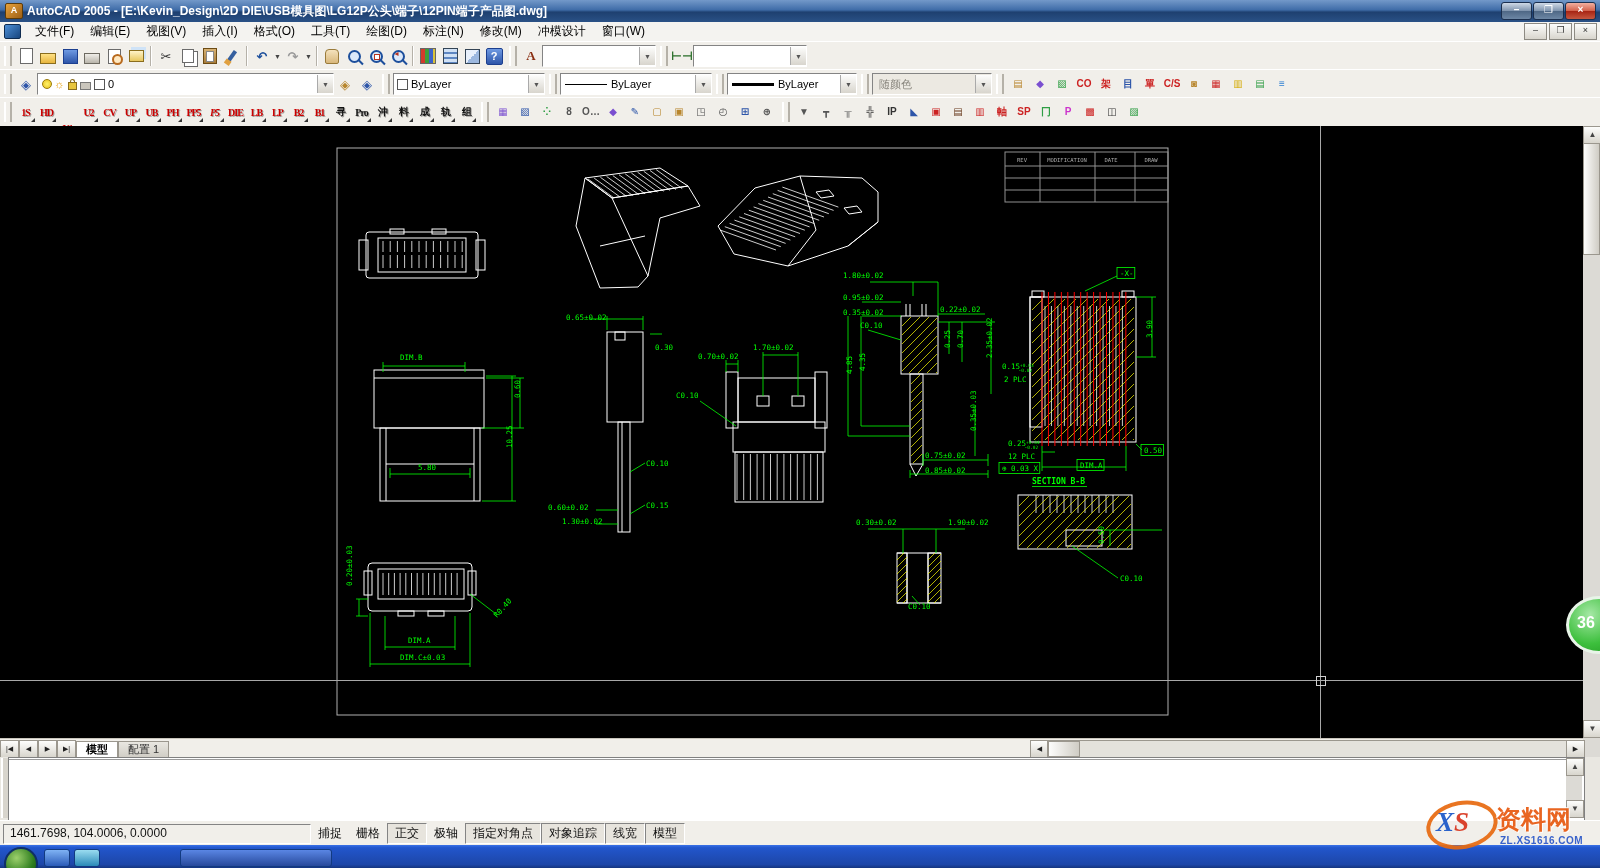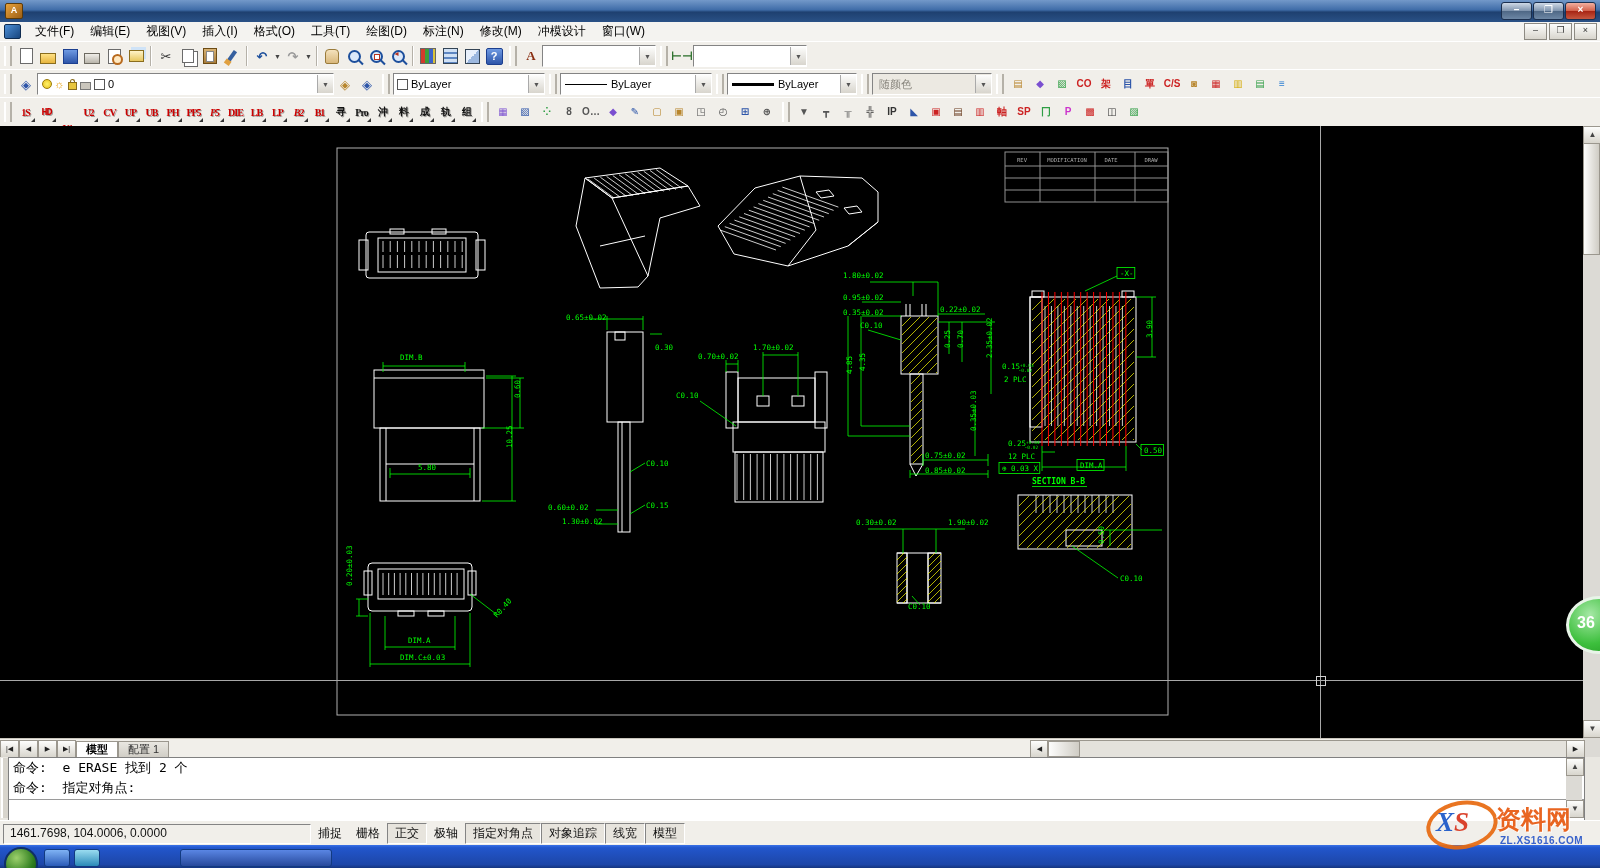--- a/index.html
+++ b/index.html
@@ -101,20 +101,21 @@
   #wm-url{position:absolute;left:74px;top:40px;font-size:10px;font-weight:bold;color:#2a57c8;letter-spacing:.5px}
   
   #badge{left:1566px;top:596px;width:52px;height:52px;border-radius:50%;background:radial-gradient(circle at 35% 30%,#a5e8a5,#3cbf3c 55%,#1e8f1e);border:3px solid #e8f4e8;color:#fff;font-weight:bold;font-size:16px;line-height:48px;padding-left:8px;z-index:40}
   svg text{font-family:"DejaVu Sans Mono","Liberation Mono",monospace}
 </style>
 </head>
 <body>
 
 <div id="titlebar" class="abs">
   <div class="appico">A</div>
+  <span>AutoCAD 2005 - [E:\Kevin_Design\2D DIE\USB模具图\LG12P公头\端子\12PIN端子产品图.dwg]</span>
   <div id="winbtns">
     <div class="wb">–</div>
     <div class="wb">❐</div>
     <div class="wb close">×</div>
   </div>
 </div>
 
 <div id="menubar" class="abs">
   <div class="childico"></div>
   <span><span class="menu-item">文件(F)</span><span class="menu-item">编辑(E)</span><span class="menu-item">视图(V)</span><span class="menu-item">插入(I)</span><span class="menu-item">格式(O)</span><span class="menu-item">工具(T)</span><span class="menu-item">绘图(D)</span><span class="menu-item">标注(N)</span><span class="menu-item">修改(M)</span><span class="menu-item">冲模设计</span><span class="menu-item">窗口(W)</span></span>
@@ -300,21 +301,21 @@
     </span>
 </div>
 
 <div id="row3" class="tbrow abs">
   <div class="grip"></div>
   <span style="display:flex;align-items:center">
       <span class="tbtn corner" style="width: 21px;">
         <span class="letter" style="color: rgb(204, 0, 0);">1S</span>
       </span>
       <span class="tbtn corner" style="width: 21px;">
-        <span class="letter" style="color: rgb(204, 0, 0); font-family: Liberation Mono, monospace;">HD</span>
+        <span class="letter" style="color: rgb(204, 0, 0);">HD</span>
       </span>
       <span class="tbtn corner" style="width: 21px; margin-top: 32px;">
         <span class="letter" style="color: rgb(204, 0, 0);">U1</span>
       </span>
       <span class="tbtn corner" style="width: 21px;">
         <span class="letter" style="color: rgb(204, 0, 0);">U2</span>
       </span>
       <span class="tbtn corner" style="width: 21px;">
         <span class="letter" style="color: rgb(204, 0, 0);">CV</span>
       </span>
@@ -335,21 +336,21 @@
       </span>
       <span class="tbtn corner" style="width: 21px;">
         <span class="letter" style="color: rgb(204, 0, 0);">DIE</span>
       </span>
       <span class="tbtn corner" style="width: 21px;">
         <span class="letter" style="color: rgb(204, 0, 0);">LB</span>
       </span>
       <span class="tbtn corner" style="width: 21px;">
         <span class="letter" style="color: rgb(204, 0, 0);">LP</span>
       </span>
-      <span class="tbtn corner" style="width: 21px; font-style: italic;">
+      <span class="tbtn corner" style="width: 21px;">
         <span class="letter" style="color: rgb(204, 0, 0);">B2</span>
       </span>
       <span class="tbtn corner" style="width: 21px;">
         <span class="letter" style="color: rgb(204, 0, 0);">B1</span>
       </span>
       <span class="tbtn corner" style="width: 21px;">
         <span class="letter" style="color: rgb(17, 17, 17);">寻</span>
       </span>
       <span class="tbtn corner" style="width: 21px;">
         <span class="letter" style="color: rgb(17, 17, 17);">Pro</span>
@@ -842,24 +843,20 @@
   <div class="navb" style="position:absolute;left:1030px">◀</div>
   <div style="position:absolute;left:1047px;width:519px;height:16px;background:#e4e2dc;border:1px solid #9b978e">
     <div class="sthumb" style="position:absolute;left:0;top:0;width:30px;height:14px"></div>
   </div>
   <div class="navb" style="position:absolute;left:1566px">▶</div>
 </div>
 
 <div id="cmdwin" class="abs"></div>
 <div id="cmdgrip" class="abs"></div>
 <div id="cmdtext" class="abs">
-  <div>
-      <div class="cline">命令:  e ERASE 找到 2 个</div>
-      <div class="cline">命令:  指定对角点:</div>
-    </div>
   <div id="cmddiv"></div>
 </div>
 <div id="cmdscroll" class="abs">
   <div class="sbtn" style="width:16px">▲</div>
   <div class="sbtn" style="position:absolute;bottom:0;width:16px">▼</div>
 </div>
 
 <div id="statusbar" class="abs">
   <div id="coords">1461.7698, 104.0006, 0.0000</div>
   <span style="display:flex;align-items:center">

